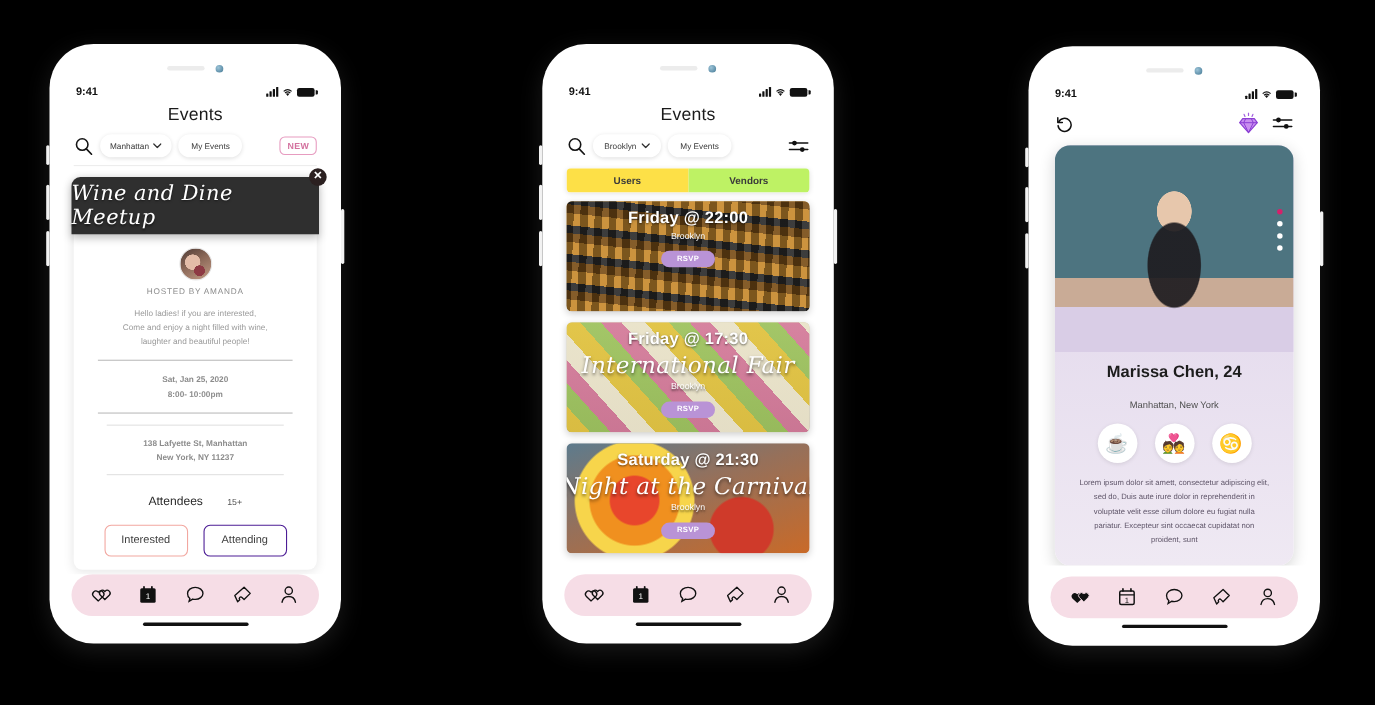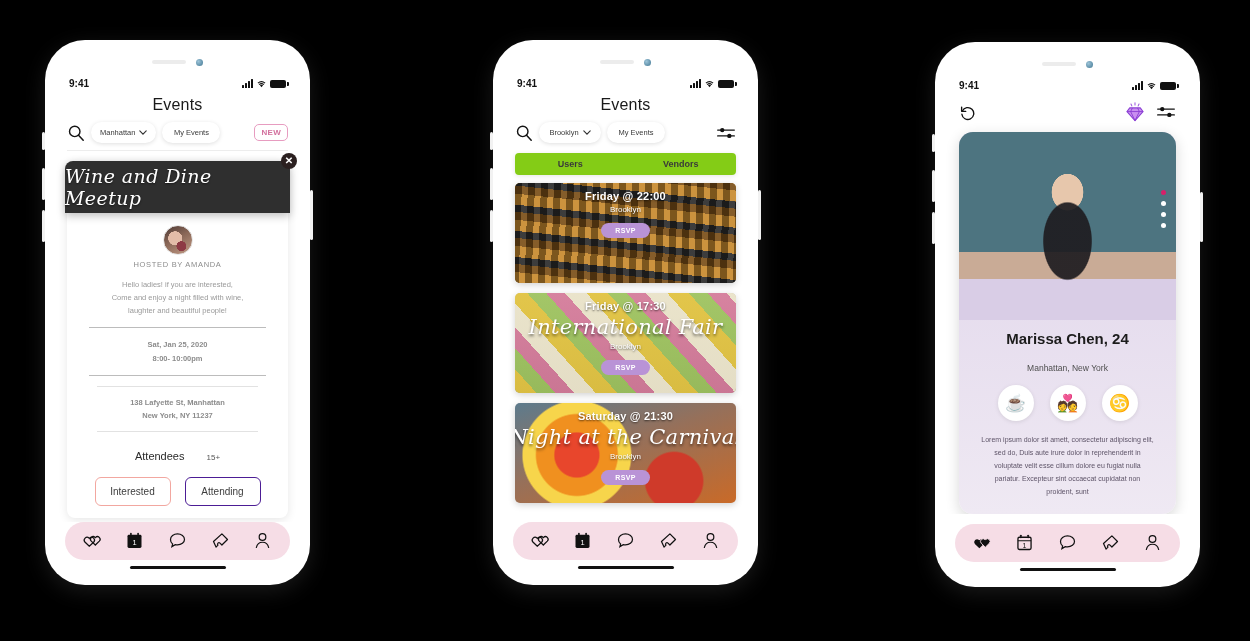--- a/index.html
+++ b/index.html
@@ -162,36 +162,36 @@
     padding: 8px 13px; min-width: 76px; text-align: center;
   }
   .cta.interested { border: 1px solid #f2a7a0; }
   .cta.attending  { border: 1px solid #4c1d95; }
 
   
   .seg-row { display: flex; margin: 3px 12px 0; border-radius: 4px; overflow: hidden;
              box-shadow: 0 1px 5px rgba(0,0,0,0.10); }
   .seg {
     flex: 1 1 50%; text-align: center; font-size: 9px; font-weight: bold;
-    color: #3a3a3a; padding: 6px 0; background: #84cc16;
-  }
-  .seg.active { background: #84cc16; }
+    color: #3a3a3a; padding: 6px 0; background: #bef264;
+  }
+  .seg.active { background: #fde047; }
   .cards { padding: 8px 12px 0; display: flex; flex-direction: column; gap: 10px; }
   .ev-card {
     position: relative; height: 100px; border-radius: 5px; overflow: hidden;
     box-shadow: 0 2px 7px rgba(0,0,0,0.18);
     display: flex; flex-direction: column; align-items: center;
     justify-content: flex-start; padding-top: 7px;
   }
   .ev-card::before {
     content:""; position:absolute; inset:0; background: rgba(0,0,0,0.16);
   }
   .ev-card > * { position: relative; z-index: 2; }
   .ev-when {
-    color:#fff; font-size: 11px; font-weight: bold; letter-spacing:.2px;
+    color:#fff; font-size: 15px; font-weight: bold; letter-spacing:.2px;
     text-shadow: 0 1px 2px rgba(0,0,0,.6);
   }
   .ev-name {
     font-family:"DejaVu Serif", serif; font-style: italic; color:#fff;
     font-size: 21px; margin-top: 3px; letter-spacing: .3px;
     text-shadow: 0 2px 3px rgba(0,0,0,.55); white-space: nowrap;
   }
   .ev-city {
     color:#fff; font-size: 8px; margin-top: 3px;
     text-shadow: 0 1px 2px rgba(0,0,0,.6);

